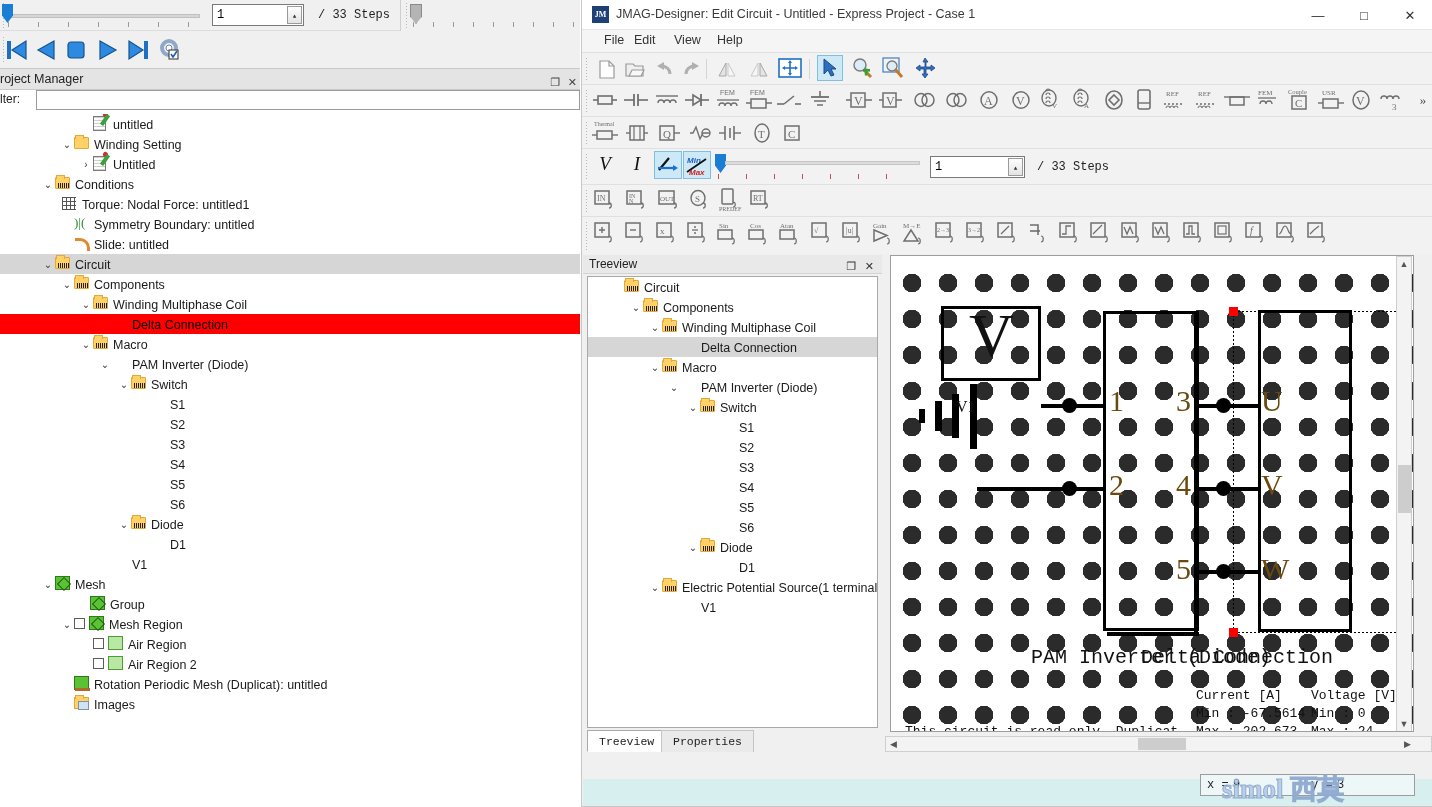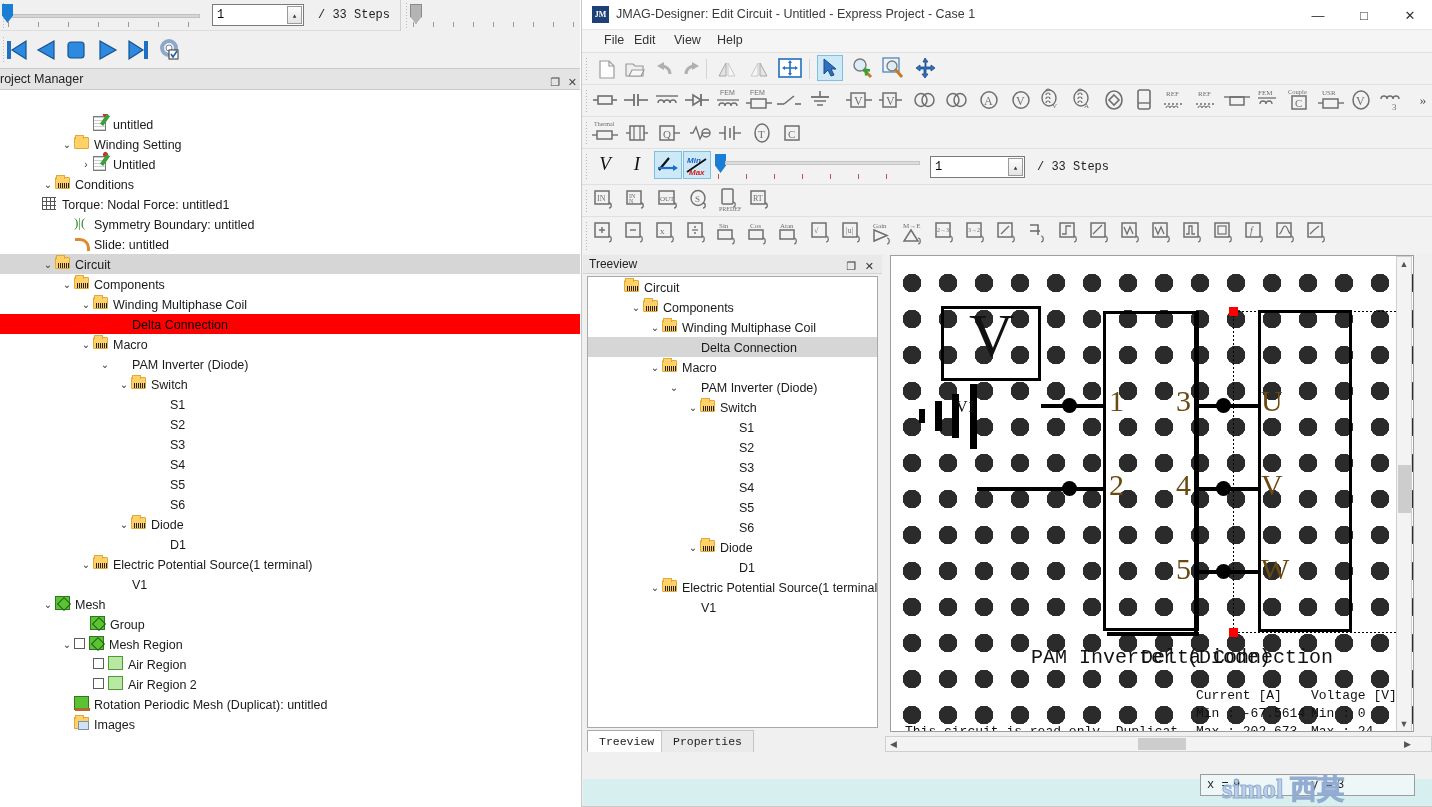--- a/index.html
+++ b/index.html
@@ -338,45 +338,48 @@
           <polyline points="14,17 16,20 20,14" fill="none" stroke="#1f5fb0" stroke-width="1.6"></polyline>
         </svg>
       </div>
     </div>
 
     <div class="pm-title">
       <span>roject Manager</span>
       <span class="ctl" style="right:20px;">❐</span>
       <span class="ctl" style="right:3px;">✕</span>
     </div>
+    <div class="pm-filter-row">
+      <span class="pm-filter-label">lter:</span>
+      <div class="pm-filter-input"></div>
+    </div>
 
     <div id="left-tree">
         <div class="trow" style="padding-left:79px"><span class="chev"></span><span class="tico"><span class="ic-sheet" style="position:absolute;left:0;top:0;"></span></span><span class="tlabel">untitled</span></div>
         <div class="trow" style="padding-left:60px"><span class="chev">⌄</span><span class="tico"><span class="ic-folder" style="position:absolute;left:0;top:0;"></span></span><span class="tlabel">Winding Setting</span></div>
         <div class="trow" style="padding-left:79px"><span class="chev">›</span><span class="tico"><span class="ic-sheet" style="position:absolute;left:0;top:0;"></span></span><span class="tlabel">Untitled</span></div>
         <div class="trow" style="padding-left:41px"><span class="chev">⌄</span><span class="tico"><span class="ic-folder ic-folder-circ" style="position:absolute;left:0;top:0;"></span></span><span class="tlabel">Conditions</span></div>
-        <div class="trow" style="padding-left:28px"><span class="chev"></span><span class="tico"><span class="ic-grid" style="position:absolute;left:0;top:0;"></span></span><span class="tlabel">Torque: Nodal Force: untitled1</span></div>
+        <div class="trow" style="padding-left:48px"><span class="chev"></span><span class="tico"><span class="ic-grid" style="position:absolute;left:0;top:0;"></span></span><span class="tlabel">Torque: Nodal Force: untitled1</span></div>
         <div class="trow" style="padding-left:60px"><span class="chev"></span><span class="tico"><span class="ic-sym" style="position:absolute;left:0;top:0;">)|(</span></span><span class="tlabel">Symmetry Boundary: untitled</span></div>
         <div class="trow" style="padding-left:60px"><span class="chev"></span><span class="tico"><span class="ic-slide" style="position:absolute;left:0;top:0;"></span></span><span class="tlabel">Slide: untitled</span></div>
         <div class="trow sel-gray" style="padding-left:41px"><span class="chev">⌄</span><span class="tico"><span class="ic-folder ic-folder-circ" style="position:absolute;left:0;top:0;"></span></span><span class="tlabel">Circuit</span></div>
         <div class="trow" style="padding-left:60px"><span class="chev">⌄</span><span class="tico"><span class="ic-folder ic-folder-circ" style="position:absolute;left:0;top:0;"></span></span><span class="tlabel">Components</span></div>
         <div class="trow" style="padding-left:79px"><span class="chev">⌄</span><span class="tico"><span class="ic-folder ic-folder-circ" style="position:absolute;left:0;top:0;"></span></span><span class="tlabel">Winding Multiphase Coil</span></div>
         <div class="trow sel-red" style="padding-left:98px"><span class="chev"></span><span class="tico"></span><span class="tlabel">Delta Connection</span></div>
         <div class="trow" style="padding-left:79px"><span class="chev">⌄</span><span class="tico"><span class="ic-folder ic-folder-circ" style="position:absolute;left:0;top:0;"></span></span><span class="tlabel">Macro</span></div>
         <div class="trow" style="padding-left:98px"><span class="chev">⌄</span><span class="tico"></span><span class="tlabel">PAM Inverter (Diode)</span></div>
         <div class="trow" style="padding-left:117px"><span class="chev">⌄</span><span class="tico"><span class="ic-folder ic-folder-circ" style="position:absolute;left:0;top:0;"></span></span><span class="tlabel">Switch</span></div>
         <div class="trow" style="padding-left:136px"><span class="chev"></span><span class="tico"></span><span class="tlabel">S1</span></div>
         <div class="trow" style="padding-left:136px"><span class="chev"></span><span class="tico"></span><span class="tlabel">S2</span></div>
         <div class="trow" style="padding-left:136px"><span class="chev"></span><span class="tico"></span><span class="tlabel">S3</span></div>
         <div class="trow" style="padding-left:136px"><span class="chev"></span><span class="tico"></span><span class="tlabel">S4</span></div>
         <div class="trow" style="padding-left:136px"><span class="chev"></span><span class="tico"></span><span class="tlabel">S5</span></div>
         <div class="trow" style="padding-left:136px"><span class="chev"></span><span class="tico"></span><span class="tlabel">S6</span></div>
         <div class="trow" style="padding-left:117px"><span class="chev">⌄</span><span class="tico"><span class="ic-folder ic-folder-circ" style="position:absolute;left:0;top:0;"></span></span><span class="tlabel">Diode</span></div>
         <div class="trow" style="padding-left:136px"><span class="chev"></span><span class="tico"></span><span class="tlabel">D1</span></div>
-        <div class="trow" style="padding-left:79px"><span class="chev">⌄</span><span class="tico"><span class="ic-folder ic-folder-circ" style="position:absolute;left:0;top:0;"></span></span><span class="tlabel">Electric Potential Source(1 terminal)</span></div>
         <div class="trow" style="padding-left:98px"><span class="chev"></span><span class="tico"></span><span class="tlabel">V1</span></div>
         <div class="trow" style="padding-left:41px"><span class="chev">⌄</span><span class="tico"><span class="ic-green" style="position:absolute;left:0;top:0;"></span></span><span class="tlabel">Mesh</span></div>
         <div class="trow" style="padding-left:76px"><span class="chev"></span><span class="tico"><span class="ic-green" style="position:absolute;left:0;top:0;"></span></span><span class="tlabel">Group</span></div>
         <div class="trow" style="padding-left:60px"><span class="chev">⌄</span><span class="cbx"></span><span class="tico"><span class="ic-green" style="position:absolute;left:0;top:0;"></span></span><span class="tlabel">Mesh Region</span></div>
         <div class="trow" style="padding-left:79px"><span class="chev"></span><span class="cbx"></span><span class="tico"><span class="ic-green-l" style="position:absolute;left:0;top:0;"></span></span><span class="tlabel">Air Region</span></div>
         <div class="trow" style="padding-left:79px"><span class="chev"></span><span class="cbx"></span><span class="tico"><span class="ic-green-l" style="position:absolute;left:0;top:0;"></span></span><span class="tlabel">Air Region 2</span></div>
         <div class="trow" style="padding-left:60px"><span class="chev"></span><span class="tico"><span class="ic-mesh-r" style="position:absolute;left:0;top:0;"></span></span><span class="tlabel">Rotation Periodic Mesh (Duplicat): untitled</span></div>
         <div class="trow" style="padding-left:60px"><span class="chev"></span><span class="tico"><span class="ic-imgf" style="position:absolute;left:0;top:0;"></span></span><span class="tlabel">Images</span></div>
       </div>
     <div class="left-vscroll">

